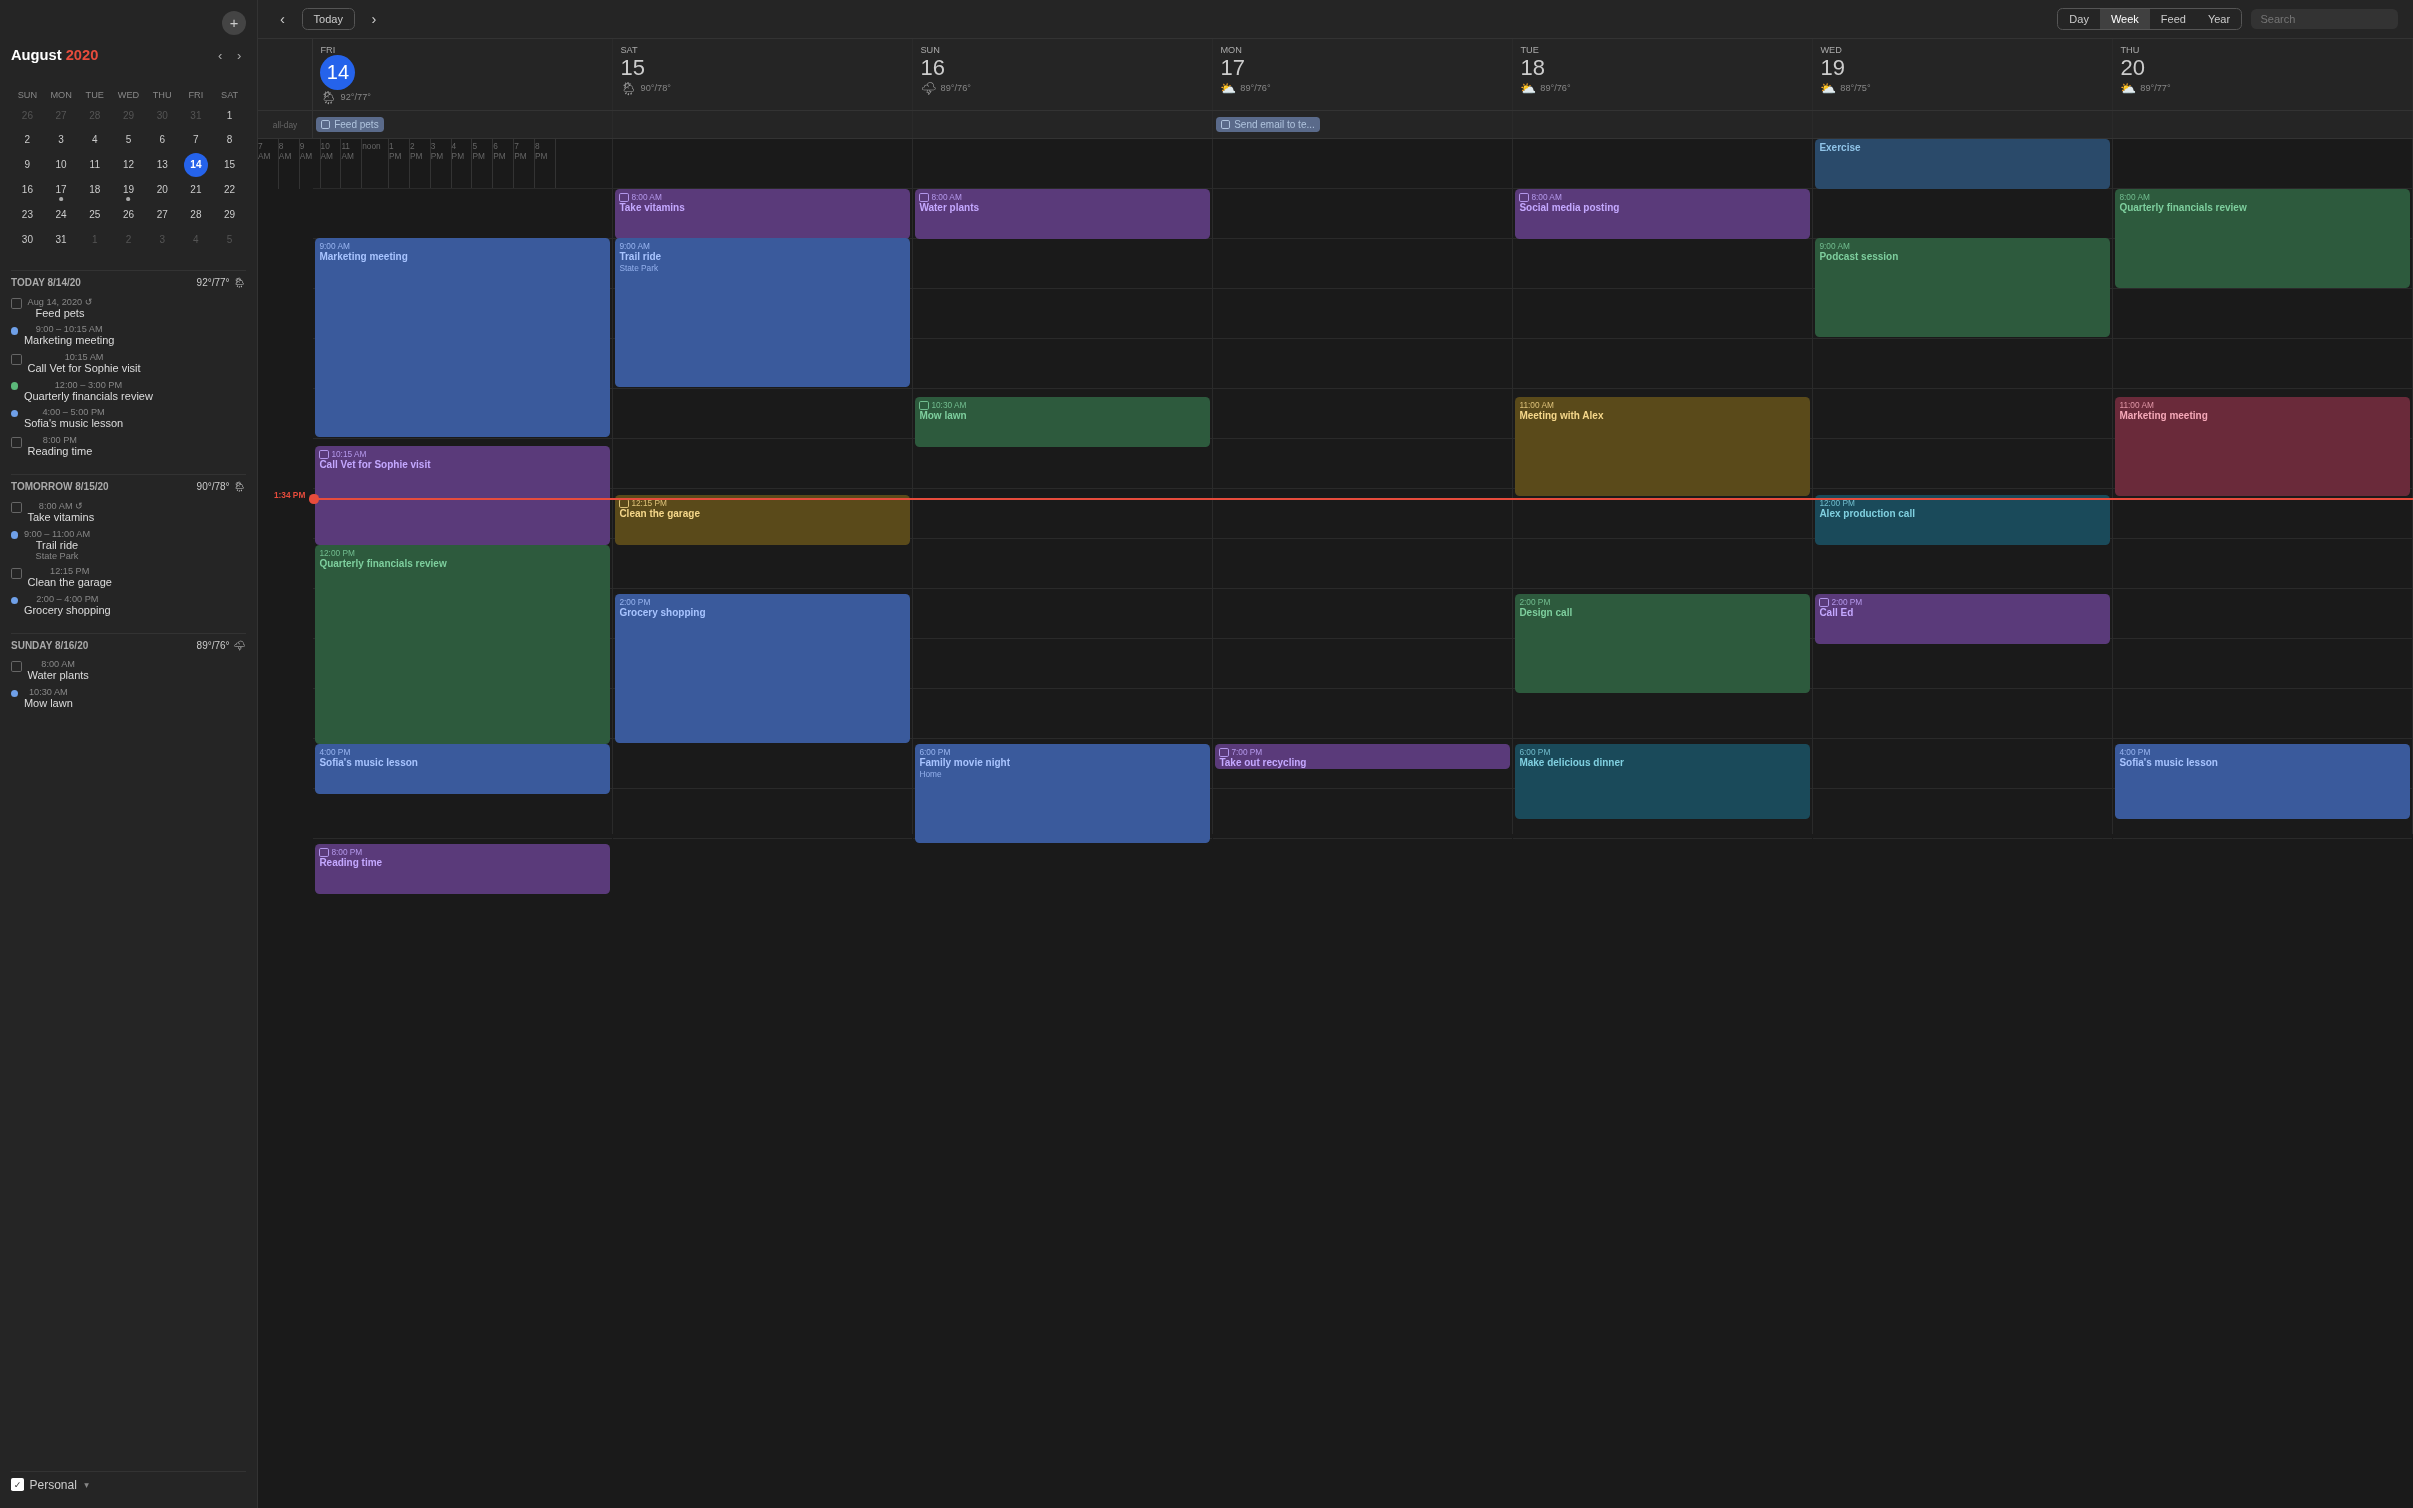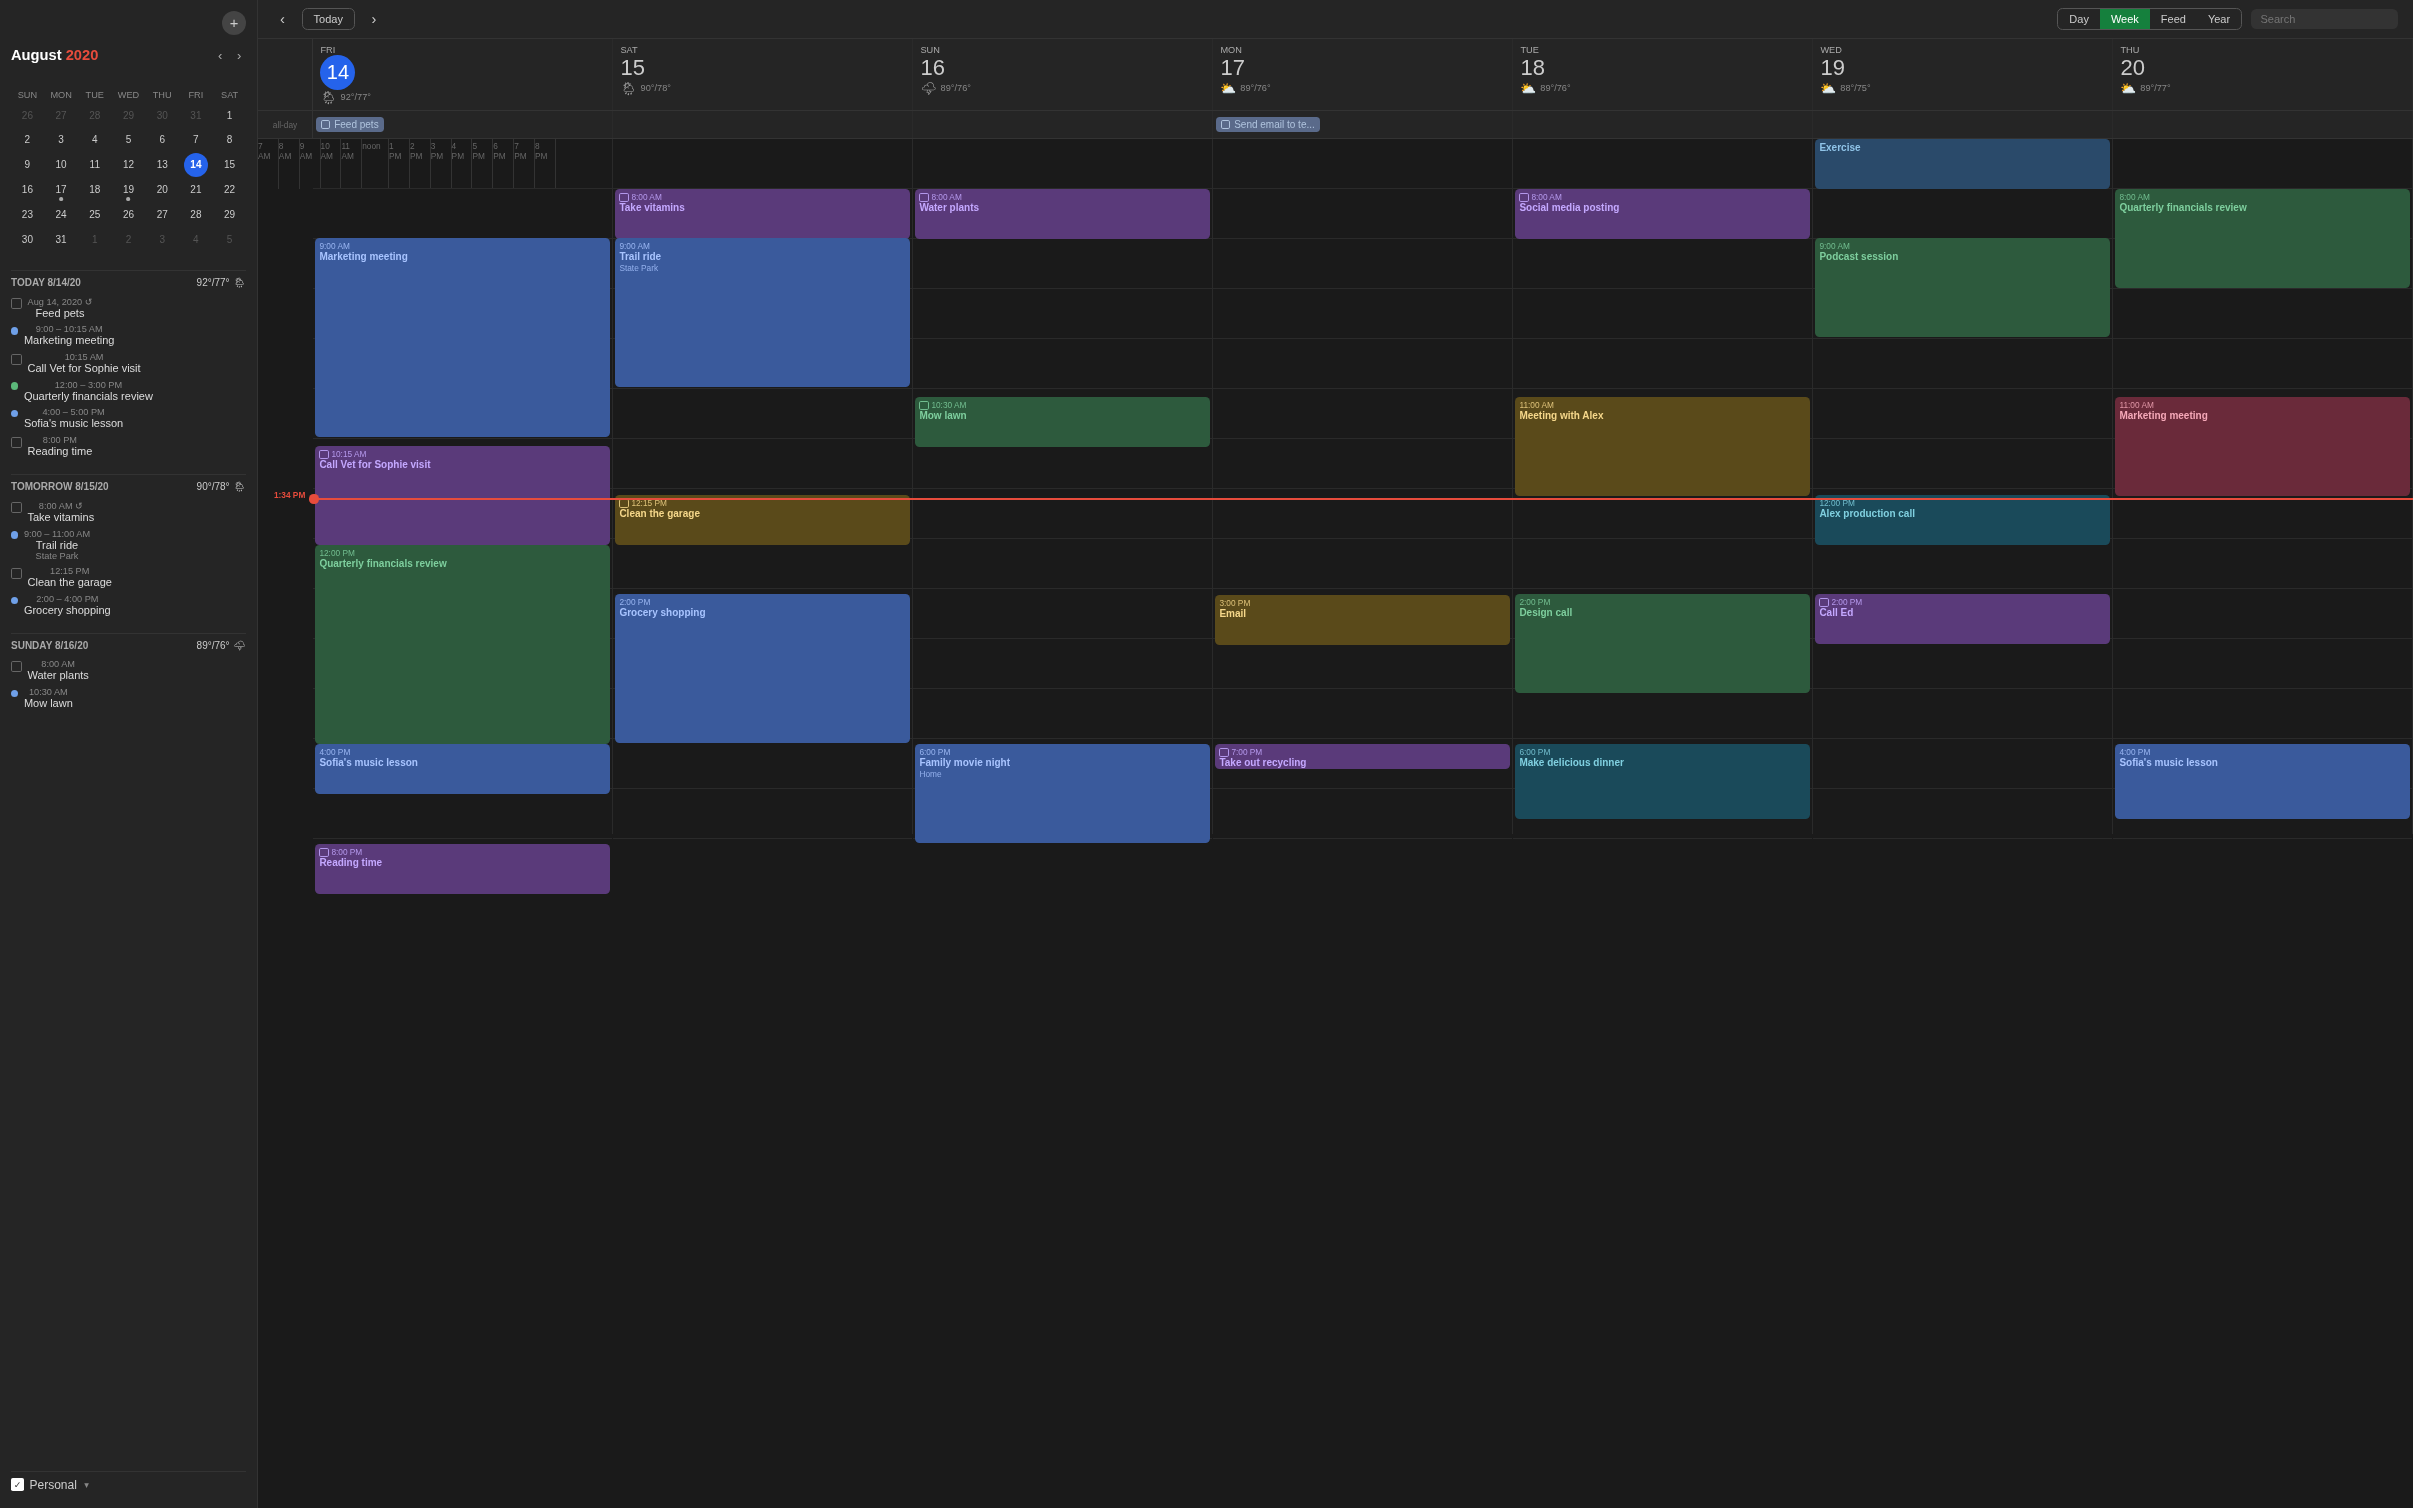--- a/index.html
+++ b/index.html
@@ -48,21 +48,21 @@
 
     
     .main { flex: 1; display: flex; flex-direction: column; overflow: hidden; background: #1a1a1a; }
 
     
     .toolbar { display: flex; align-items: center; padding: 7.4px 14.7px; border-bottom: 0.9px solid #333; gap: 9.2px; background: #252525; }
     .nav-btn { background: none; border: none; color: #ccc; font-size: 14.7px; cursor: pointer; padding: 3.7px 7.4px; }
     .today-btn { background: none; border: 0.9px solid #555; border-radius: 5.5px; color: #ccc; font-size: 11px; padding: 3.7px 11px; cursor: pointer; }
     .view-switcher { display: flex; margin-left: auto; border: 0.9px solid #555; border-radius: 5.5px; overflow: hidden; }
     .view-btn { background: none; border: none; color: #ccc; font-size: 11px; padding: 3.7px 11px; cursor: pointer; }
-    .view-btn.active { background: #15803d; color: #fff; }
+    .view-btn.active { background: #404040; color: #fff; }
     .search-box { background: #333; border: none; border-radius: 5.5px; color: #ccc; font-size: 11px; padding: 3.7px 9.2px; width: 147px; outline: none; }
 
     
     .cal-header { display: grid; grid-template-columns: 55px repeat(7, 1fr); border-bottom: 0.9px solid #333; background: #252525; }
     .cal-header .time-col { border-right: 0.9px solid #333; }
     .cal-header .day-col { padding: 5.5px 7.4px; border-right: 0.9px solid #2a2a2a; }
     .day-col .dow-label { font-size: 9.2px; color: #aaa; text-transform: uppercase; }
     .day-col .day-num { font-size: 22px; font-weight: 300; color: #ccc; }
     .day-col .day-num.today-num { background: #2563eb; color: #fff; border-radius: 50%; width: 35px; height: 35px; display: flex; align-items: center; justify-content: center; font-size: 20px; }
     .day-col .weather-icon { font-size: 13px; color: #aaa; }
@@ -515,24 +515,20 @@
           <div class="hour-line"></div>
           <div class="hour-line"></div>
           <div class="hour-line"></div>
           <div class="hour-line"></div>
           <div class="hour-line"></div>
           <div class="hour-line"></div>
           <div class="hour-line"></div>
           <div class="hour-line"></div>
           <div class="hour-line"></div>
           <div class="hour-line"></div>
-          <div class="cal-event" style="top: 456px; height: 50px; background: rgb(90, 74, 26); color: rgb(245, 215, 138);">
-            <div class="ev-time">3:00 PM</div>
-            <div class="ev-name">Email</div>
-          </div>
           <div class="cal-event" style="top: 605px; height: 25px; background: rgb(90, 58, 122); color: rgb(196, 168, 255);">
             <div class="ev-time"><span class="ev-check"></span>7:00 PM</div>
             <div class="ev-name">Take out recycling</div>
           </div>
         </div>
         <div class="day-column" style="position: relative; height: 695px;">
           <div class="hour-line"></div>
           <div class="hour-line"></div>
           <div class="hour-line"></div>
           <div class="hour-line"></div>

